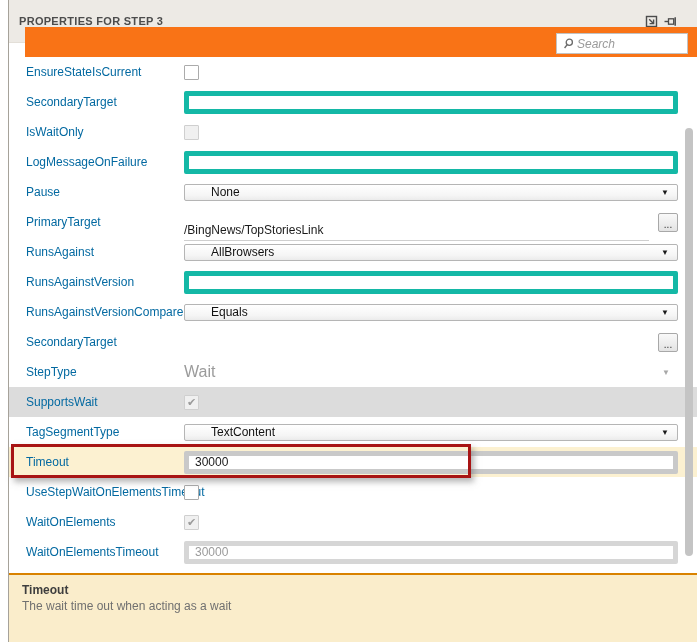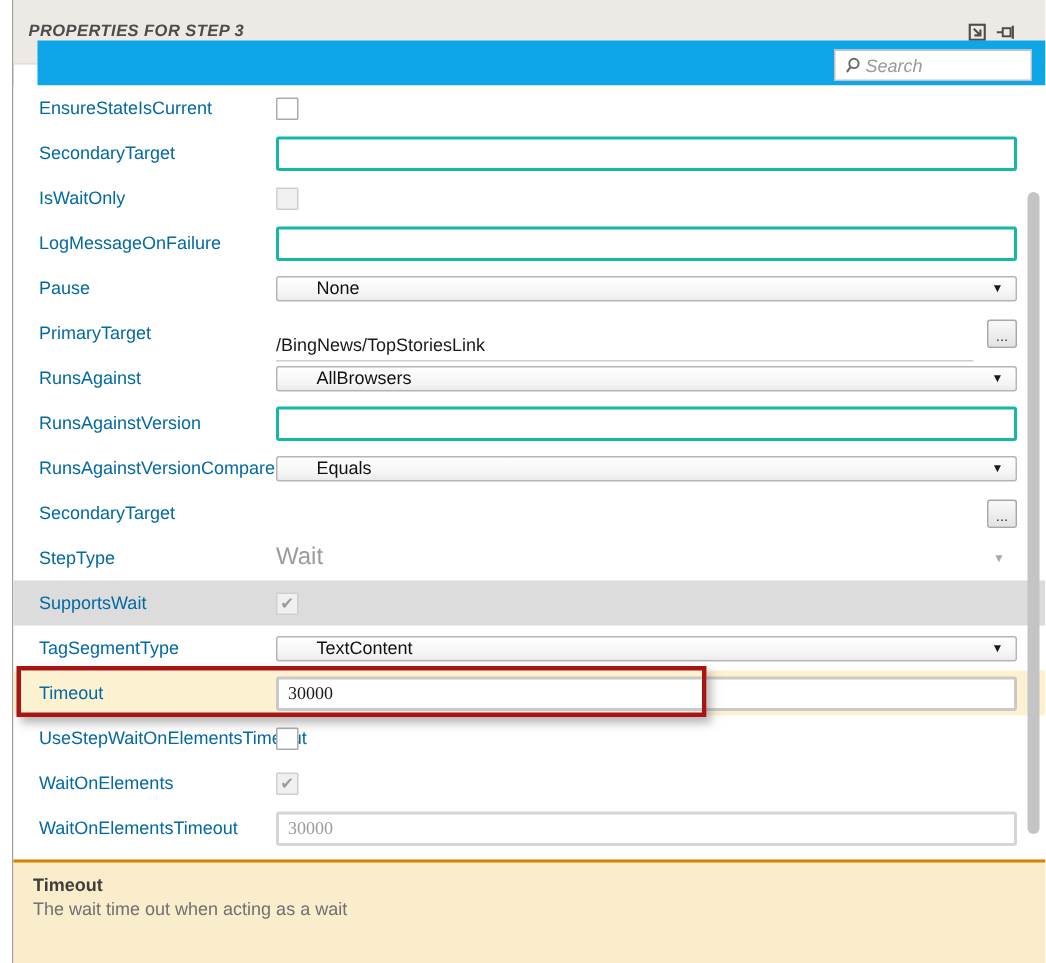--- a/index.html
+++ b/index.html
@@ -15,42 +15,42 @@
   .sliver .miniBox { position:absolute; right:-6px; width:12px; height:14px;
     background:#fff; border:1px solid #b9b9b9; border-radius:2px; }
   .sliver .divider { position:absolute; left:0; width:8px; height:1px; background:#d8d5d0; }
 
   
   .panel { position:absolute; left:8px; top:0; width:689px; height:642px;
     background:#fff; border-left:1px solid #a6a29a; }
 
   .titlebar { position:absolute; left:0; top:0; right:0; height:43px;
     background:#edeae5; border-bottom:1px solid #e3dfd8;
-    display:flex; align-items:center; padding:0 16px 0 10px;font-style:italic; }
+    display:flex; align-items:center; padding:0 16px 0 10px; }
   .titlebar .title { font-size:11px; font-weight:bold; color:#4c4c4c; letter-spacing:.3px; }
   .titlebar .spacer { flex:1; }
   .tb-icon { width:20px; height:18px; display:flex; align-items:center; justify-content:center; cursor:pointer; }
 
-  .toolbar { position:absolute; left:16px; top:27px; right:0; height:30px; background:#0ea5e9; }
+  .toolbar { position:absolute; left:16px; top:27px; right:0; height:30px; background:#f97316; }
   .searchbox { position:absolute; right:9px; top:6px; width:132px; height:21px;
     background:#fff; border:1px solid #c2c2c2; display:flex; align-items:center; padding:0 4px; }
   .searchbox svg { flex:none; margin:0 3px 0 2px; }
   .searchbox input { border:none; outline:none; flex:1; min-width:0; font-size:12px;
     font-family:"Liberation Sans",sans-serif; color:#333; background:transparent; }
   .searchbox input::placeholder { font-style:italic; color:#9a9a9a; }
 
   .rows { position:absolute; left:0; top:57px; right:0; bottom:69px; background:#fff; overflow:hidden; }
   .row { display:flex; align-items:center; height:30px; padding-left:17px; }
   .row.gray  { background:#dcdcdc; }
   .row.cream { background:#fcf1d1; }
   .row .plabel { width:158px; flex:none; font-size:12px; color:#0369a1; white-space:nowrap; }
   .row .pvalue { flex:1; margin-right:19px; position:relative; display:flex; align-items:center; }
 
-  .tinput { width:100%; height:23px; border:2px solid #14b8a6; border-radius:2px;
-    background:#fff; font-family:Liberation Serif, serif; font-size:12px;
+  .tinput { width:100%; height:23px; border:5px solid #14b8a6; border-radius:2px;
+    background:#fff; font-family:Liberation Sans, sans-serif; font-size:12px;
     color:#1a1a1a; padding:0 6px; outline:none; }
   .tinput:disabled { color:#9b9b9b; border-color:#d6d6d6; background:#fff; }
   .row.cream .tinput { border-color:#c9c9c9; }
 
   .dropdown { width:100%; height:17px; border:1px solid #b5b5b5; border-radius:2px;
     background:linear-gradient(#ffffff,#f5f5f5 70%,#ebebeb);
     display:flex; align-items:center; padding:0 26px; font-size:12px; color:#111;
     position:relative; cursor:default; }
   .dd-arrow { position:absolute; right:8px; top:50%; transform:translateY(-50%);
     font-size:8px; color:#1a1a1a; }

